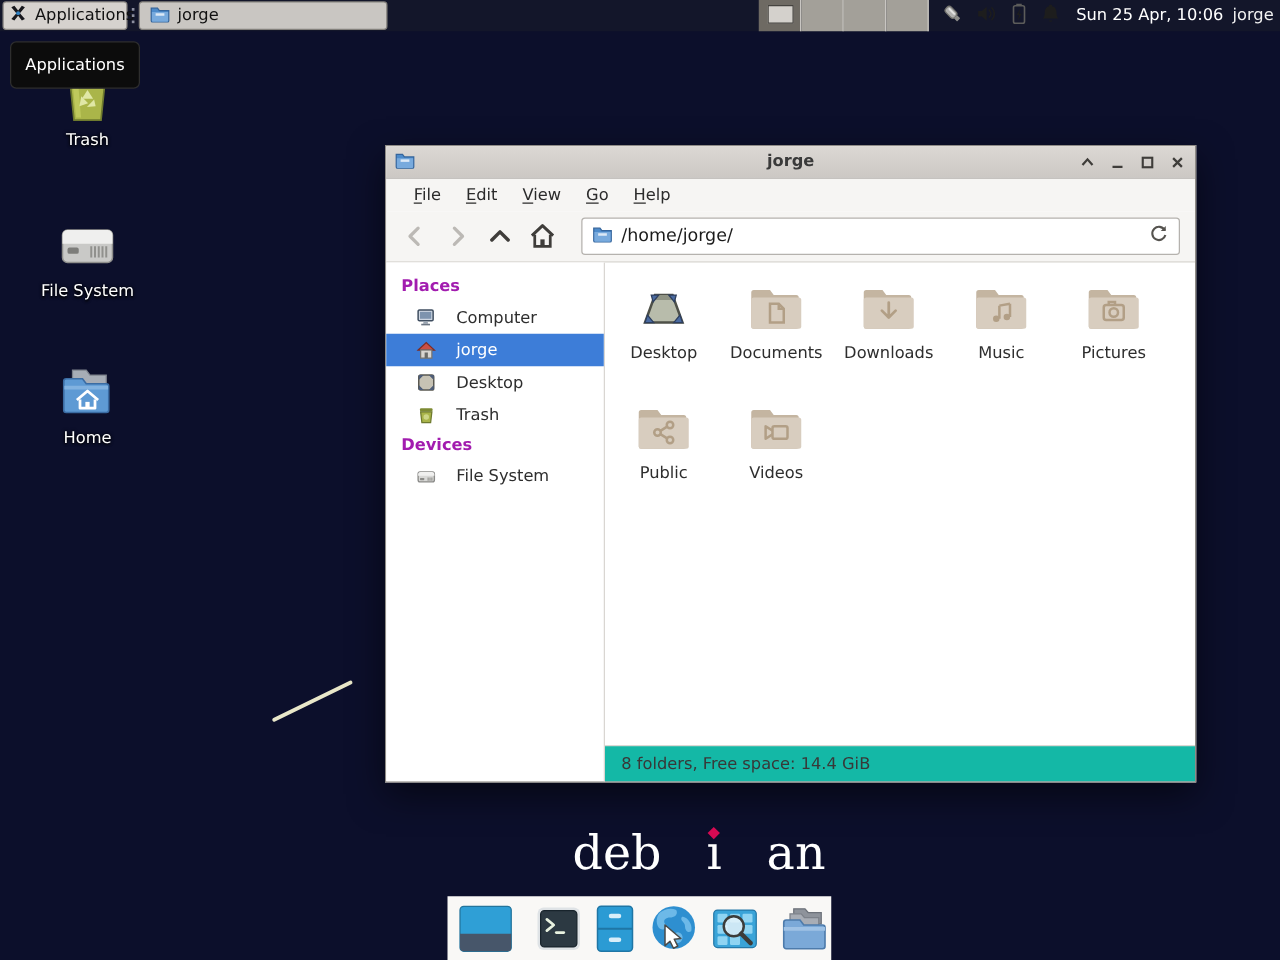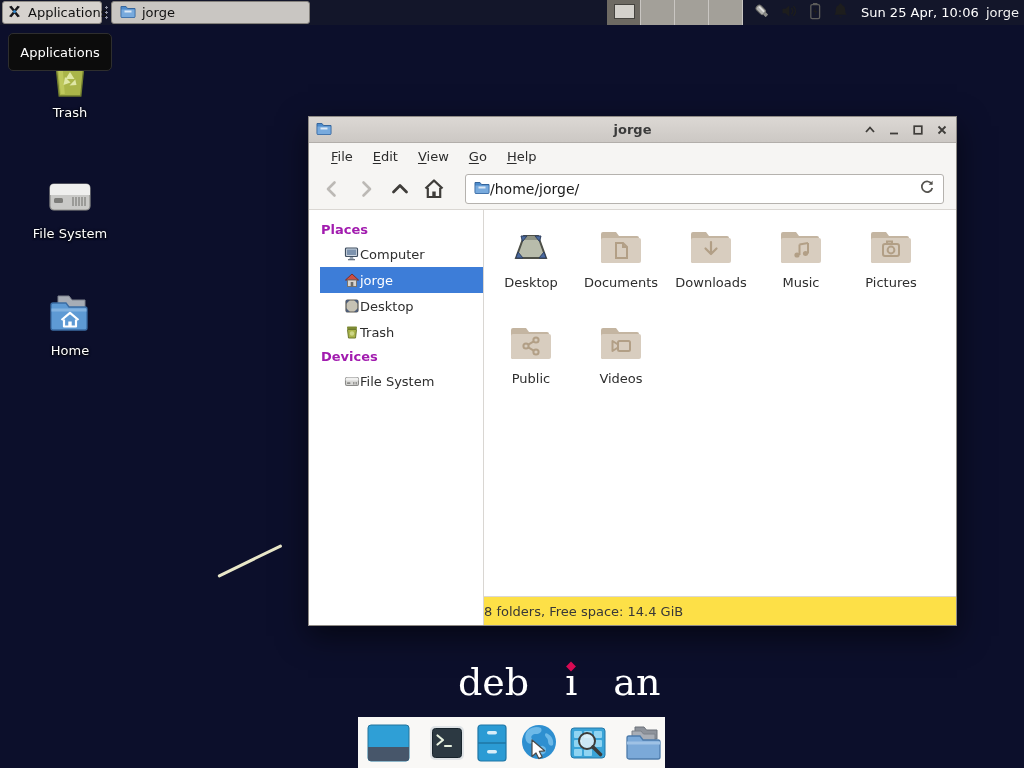--- a/index.html
+++ b/index.html
@@ -59,36 +59,36 @@
   .win-ctl { width:13px; height:13px; display:flex; align-items:center; justify-content:center; }
 
   #menubar { height:26px; background:#f6f5f3; display:flex; align-items:center; padding-left:12px; flex:0 0 26px; }
   .menu-item { font-size:13px; color:#2b2b2b; padding:4px 10px; }
   .menu-item u { text-underline-offset:2px; }
 
   #toolbar { height:41px; background:#f6f5f3; border-bottom:1px solid #dad7d3; display:flex; align-items:center; flex:0 0 41px; }
   .tool-btn { width:34px; height:30px; display:flex; align-items:center; justify-content:center; }
   #toolbar .tool-btn:first-child { margin-left:6px; }
   #pathbar { margin-left:14px; margin-right:12px; flex:1; height:30px; background:#fff; border:1px solid #b5b2ae;
-             border-radius:3px; display:flex; align-items:center; padding:0 8px; }
+             border-radius:3px; display:flex; align-items:center; padding:0 8px; gap:7px; }
   #path-text { flex:1; font-size:14px; color:#1a1a1a; }
 
   #win-body { flex:1; display:flex; min-height:0; }
   #sidebar { width:175px; background:#fff; border-right:1px solid #d9d6d2; padding-top:8px; }
   .side-header { font-size:13px; font-weight:bold; color:#a21caf; padding:4px 0 4px 12px; }
-  .side-row { height:26px; display:flex; align-items:center; gap:0; padding-left:24px; font-size:13px; color:#2e2e2e;margin-left:11px; }
+  .side-row { height:26px; display:flex; align-items:center; gap:16px; padding-left:24px; font-size:13px; color:#2e2e2e; }
   .side-row.selected { background:#3d7dd8; color:#fff; }
 
   #main-col { flex:1; display:flex; flex-direction:column; min-width:0; }
   #files { flex:1; padding:13px 0 0 2px; display:grid; grid-template-columns:repeat(5,90px); grid-auto-rows:96px; }
   .file-cell { width:90px; display:flex; flex-direction:column; align-items:center; }
   .file-label { margin-top:4px; font-size:13px; color:#2e2e2e; }
 
-  #statusbar { height:29px; background:#fde047; border-top:1px solid #dbd8d4; display:flex; align-items:center;
-               font-size:13px; color:#383838; flex:0 0 29px; }
+  #statusbar { height:29px; background:#14b8a6; border-top:1px solid #dbd8d4; display:flex; align-items:center;
+               padding-left:13px; font-size:13px; color:#383838; flex:0 0 29px; }
 
   
   #dock { position:absolute; left:358px; top:717px; width:307px; height:51px; background:#f9f8f6;
           display:flex; align-items:center; padding:0 9px; gap:9px; }
   .dock-sep { width:1px; height:38px; background:#b3b0ad; }
   .dock-item { display:flex; align-items:center; justify-content:center; }
 </style>
 </head>
 <body>
 

